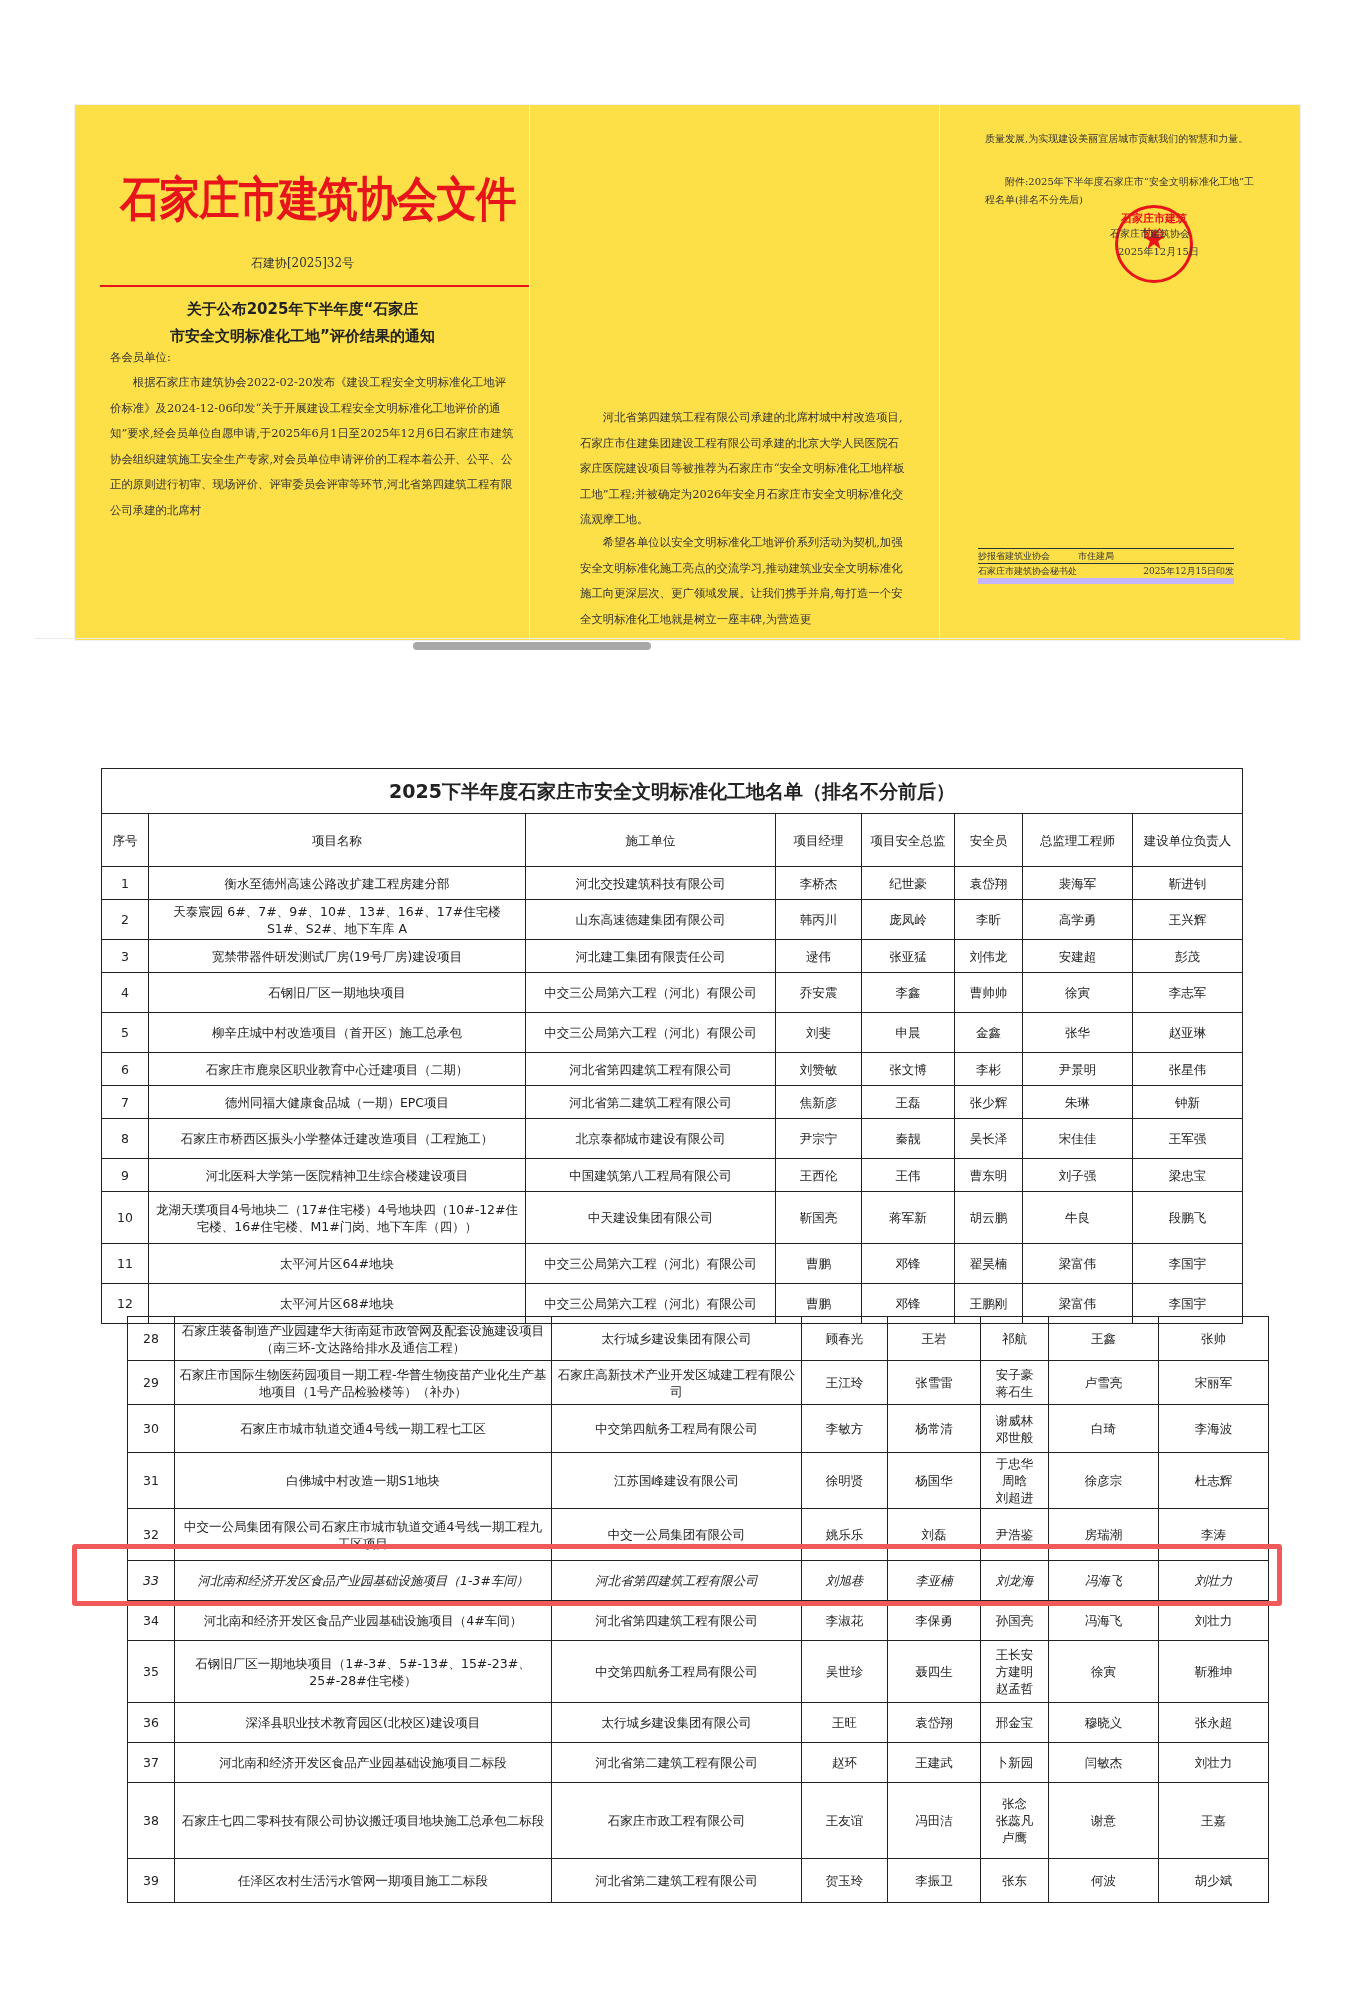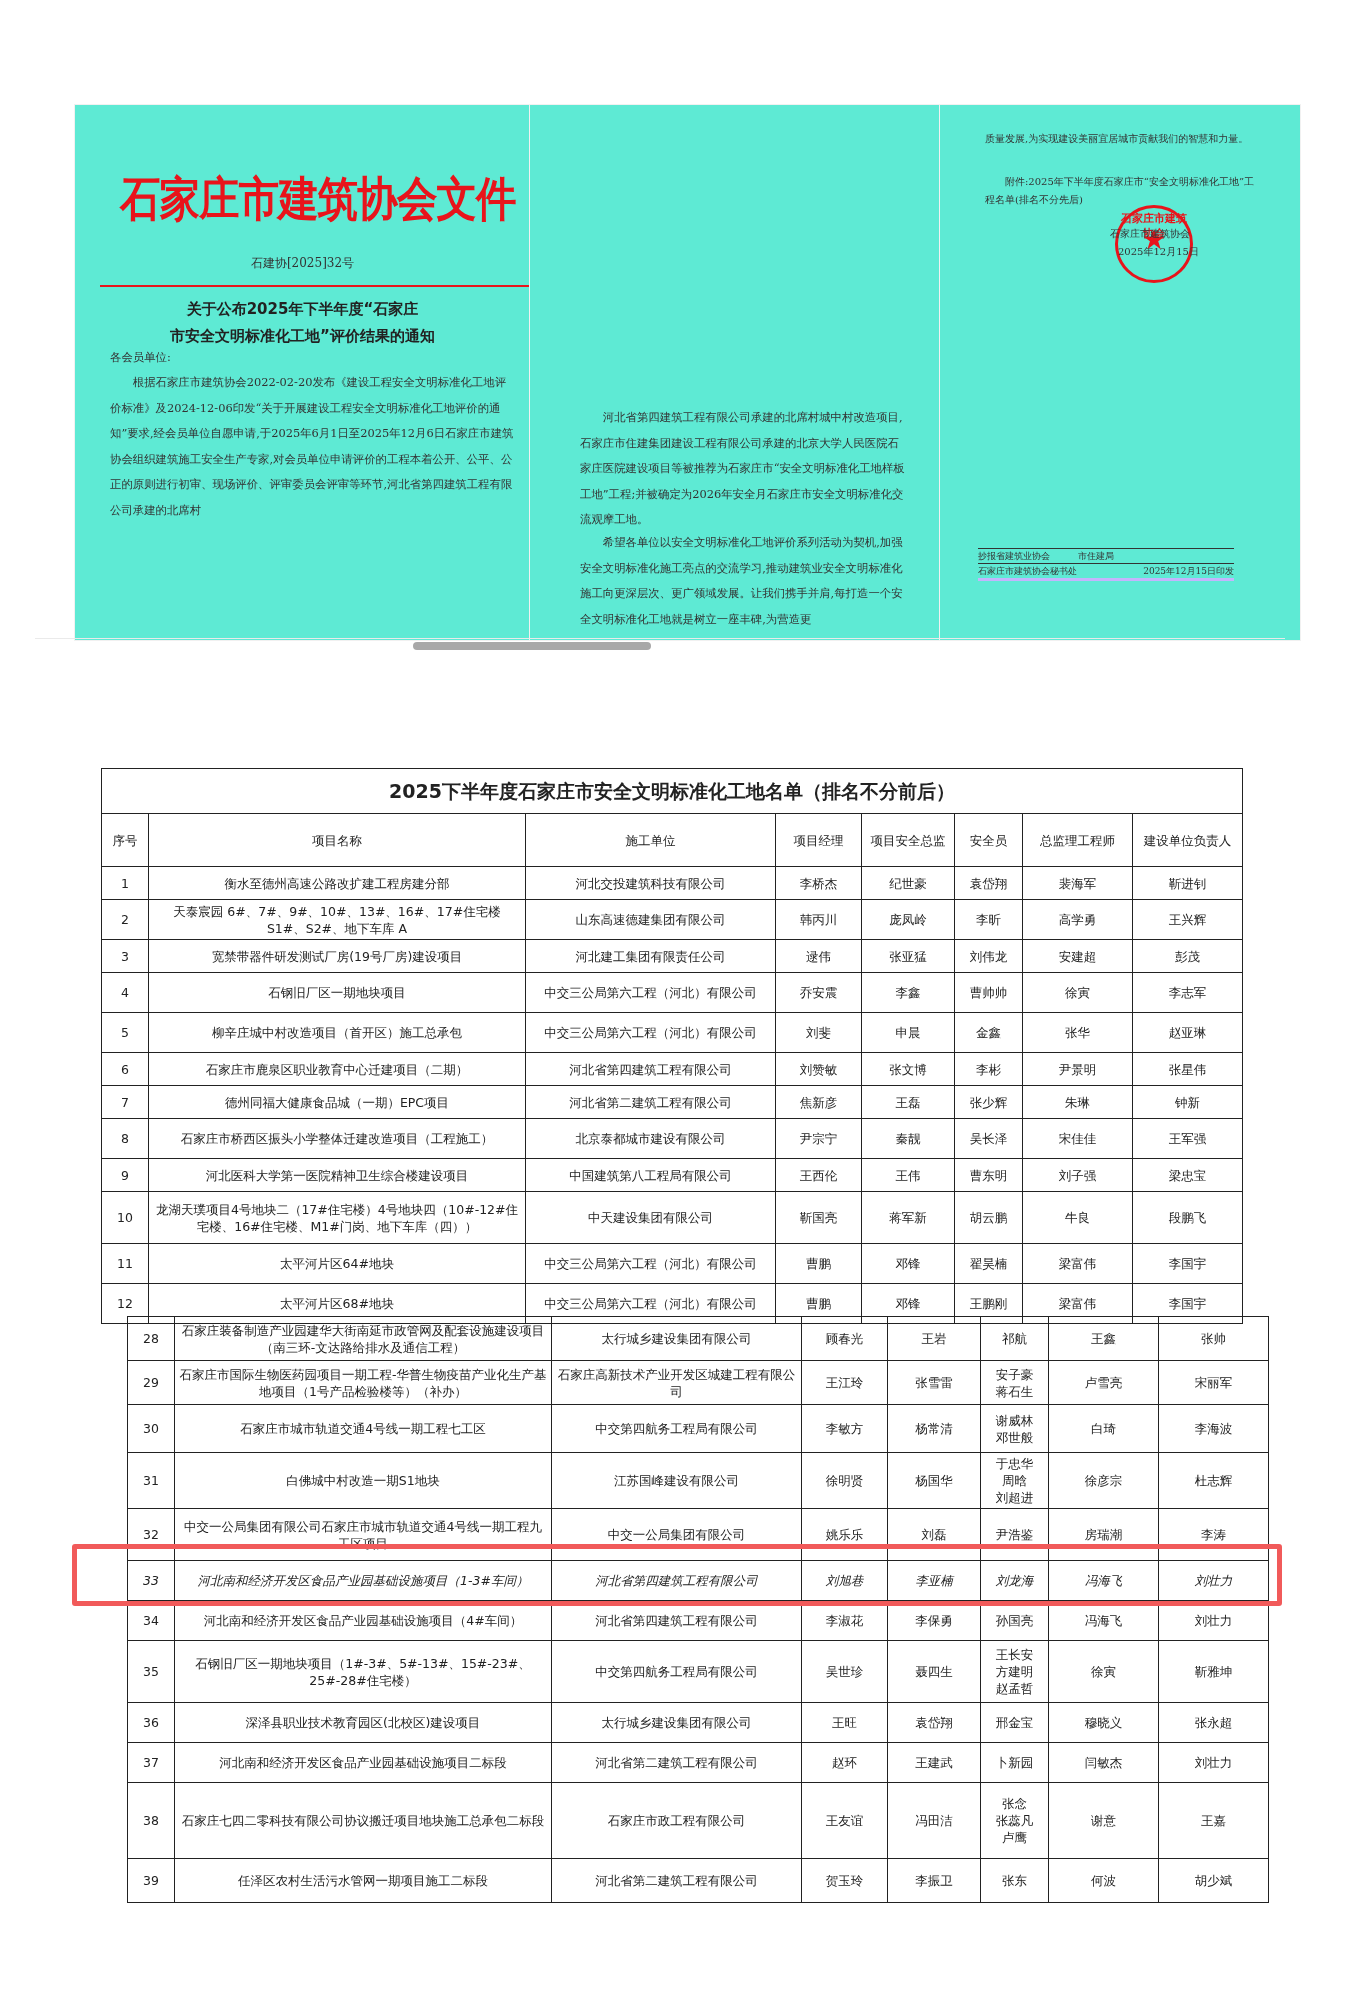--- a/index.html
+++ b/index.html
@@ -1,35 +1,35 @@
 <!DOCTYPE html>
 <html><head>
 <meta charset="utf-8">
 <style>
   html,body{margin:0;padding:0;background:#ffffff;}
   body{width:1351px;height:2011px;position:relative;overflow:hidden;font-family:"DejaVu Serif",serif;color:#222;}
   .strip{position:absolute;left:0;top:0;width:1351px;height:640px;background:#fff;}
-  .page{position:absolute;top:105px;height:535px;background:#5eead4;box-shadow:0 0 0 1px #f1f1f1;}
+  .page{position:absolute;top:105px;height:535px;background:#fde047;box-shadow:0 0 0 1px #f1f1f1;}
   .page1{left:75px;width:455px;}
   .page2{left:530px;width:410px;}
   .page3{left:940px;width:360px;}
   .strip-bottom{position:absolute;left:35px;top:638px;width:1250px;height:1px;background:#eaeaea;}
   .scroll-thumb{position:absolute;left:413px;top:642px;width:238px;height:8px;border-radius:4px;background:#a8a8a8;}
   .redhead{position:absolute;left:45px;top:63px;width:430px;text-align:left;color:#e8141b;font-size:47px;font-weight:bold;letter-spacing:-1px;font-family:"DejaVu Serif",serif;white-space:nowrap;transform:scaleX(0.86);transform-origin:left;}
   .docno{position:absolute;left:0;top:150px;width:455px;text-align:center;font-size:12px;color:#333;}
   .redline{position:absolute;left:25px;top:180px;width:430px;height:2px;background:#e8141b;}
   .ntitle{position:absolute;left:0;width:455px;text-align:center;font-size:15px;font-weight:bold;font-family:"DejaVu Sans",sans-serif;color:#222;}
   .para{position:absolute;font-size:11.4px;line-height:25.5px;color:#333;}
   .p3{left:45px;top:25px;width:300px;font-size:10px;line-height:18px;}
   .seal{position:absolute;left:175px;top:100px;width:72px;height:72px;border:3px solid #e8141b;border-radius:50%;color:#e8141b;}
   .seal .star{position:absolute;left:0;top:18px;width:72px;text-align:center;font-size:28px;line-height:28px;}
   .seal .ring{position:absolute;left:0;top:3px;width:72px;text-align:center;font-size:11px;font-weight:bold;}
   .sealtxt{position:absolute;left:170px;top:122px;font-size:10px;color:#333;}
   .sealdate{position:absolute;left:178px;top:140px;font-size:10px;color:#333;}
-  .copyto{position:absolute;left:38px;top:443px;width:256px;border-top:1px solid #333;border-bottom:3px solid #c4b5fd;font-size:9px;color:#333;}
+  .copyto{position:absolute;left:38px;top:443px;width:256px;border-top:1px solid #333;border-bottom:6px solid #c4b5fd;font-size:9px;color:#333;}
   .copyto div{height:14px;line-height:14px;border-bottom:1px solid #333;display:flex;justify-content:space-between;}
   .copyto div:last-child{border-bottom:none;}
 
   table.list{position:absolute;left:101px;border-collapse:collapse;table-layout:fixed;font-family:"DejaVu Sans",sans-serif;color:#222;}
   table.list td, table.list th{border:1.5px solid #222;text-align:center;vertical-align:middle;font-size:12.5px;line-height:17px;padding:0 4px;font-weight:normal;overflow:hidden;}
   .t1{top:768px;padding-left:24px;}
   .t2{top:1316px;margin-left:26px;}
   .caption{font-size:19px !important;font-weight:bold !important;height:44px;}
   .hdr td{height:52px;font-size:13px;}
   .highlight{position:absolute;left:72px;top:1544px;width:1210px;height:62px;border:5px solid #f15a5a;border-radius:3px;box-sizing:border-box;}

